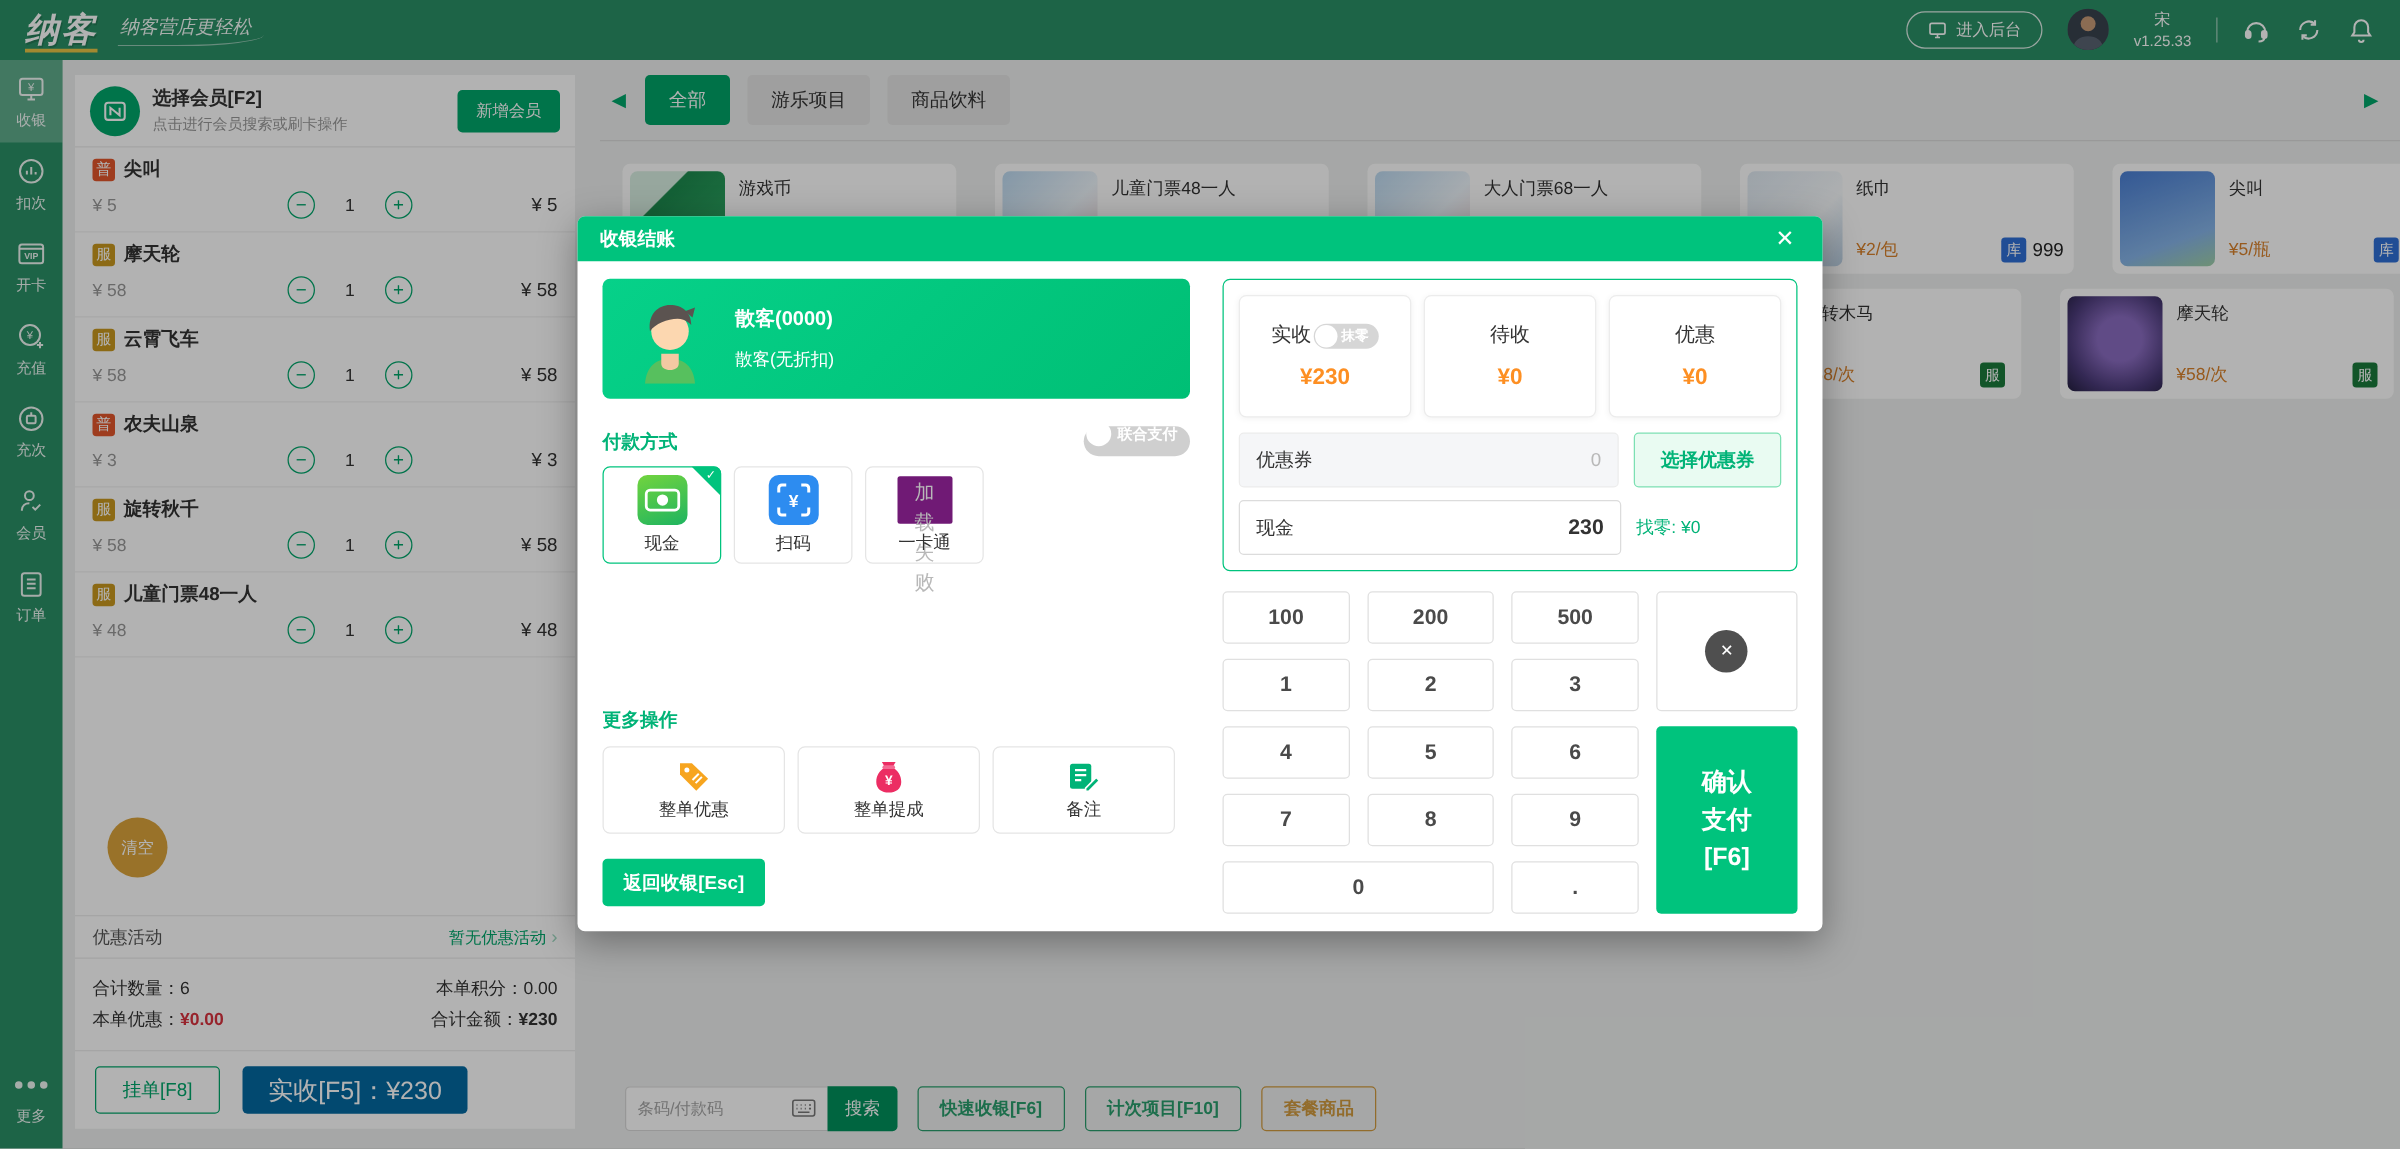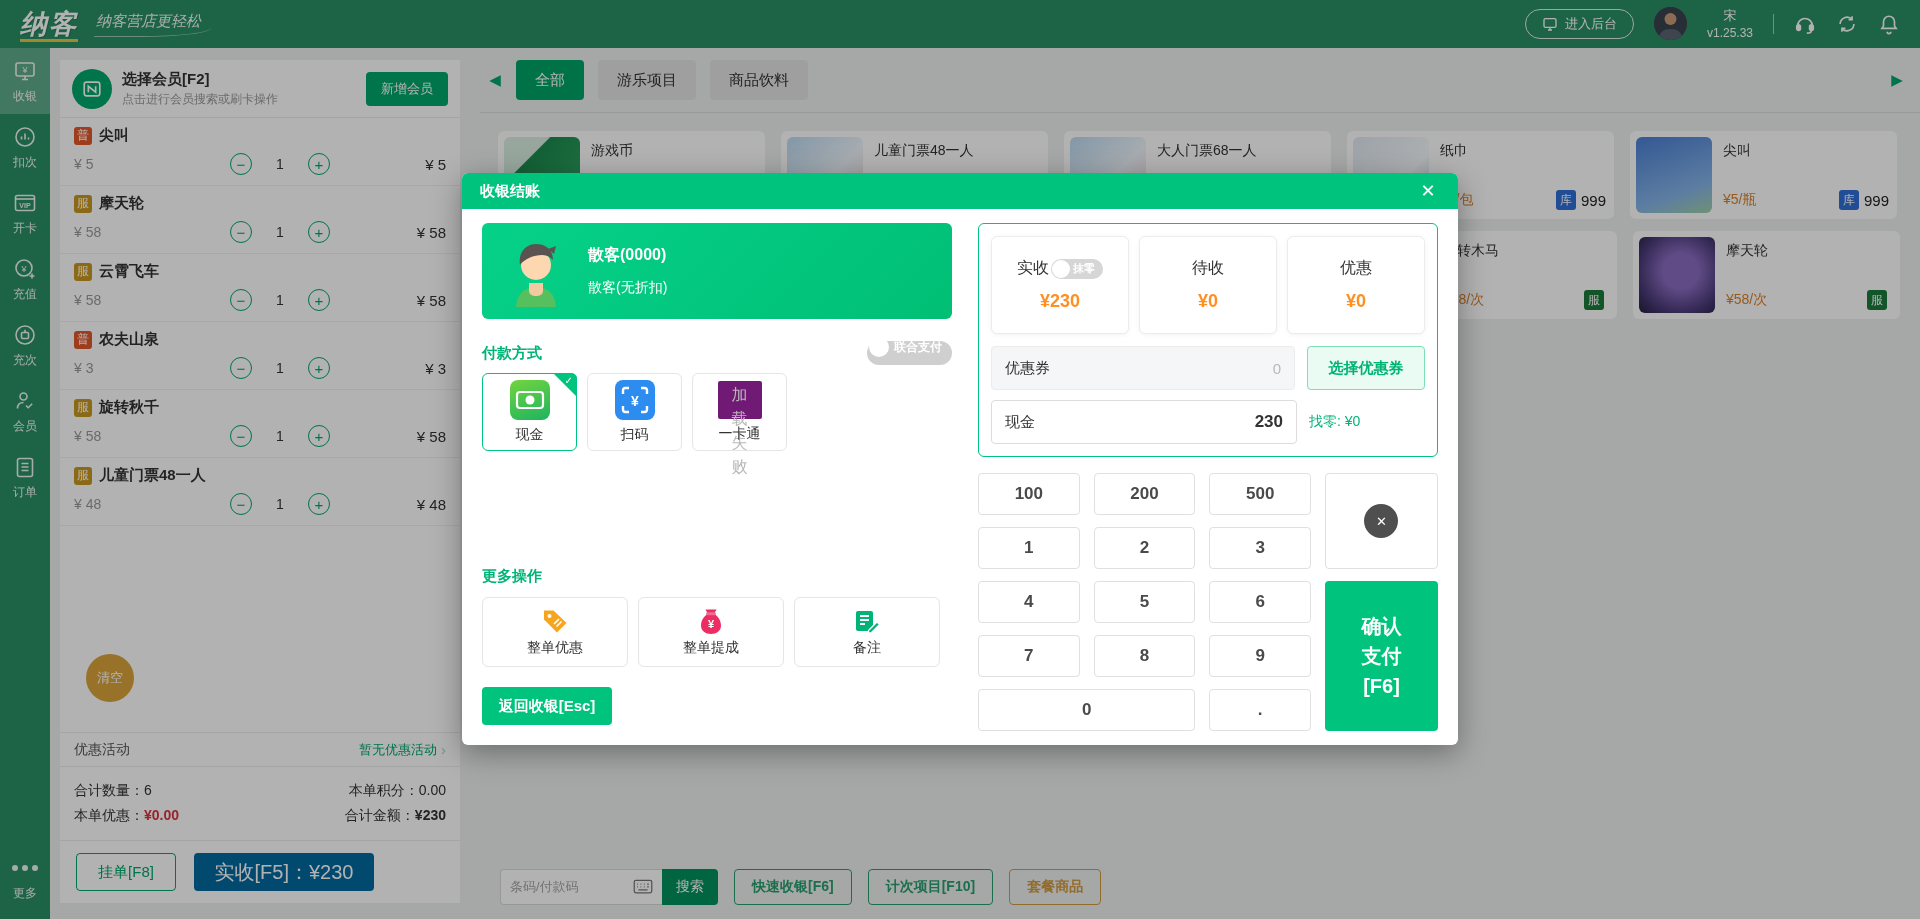--- a/index.html
+++ b/index.html
@@ -67,21 +67,21 @@
 
   
   .main{position:absolute;left:480px;top:48px;right:0;bottom:0;z-index:1}
   .tabs{display:flex;align-items:center;gap:14px;padding:12px 8px;border-bottom:1px solid #dcdcdc}
   .tab-arrow{color:#00a66b;font-size:15px;cursor:pointer;width:14px;text-align:center}
   .tab-arrow.left::before{content:"◀"}
   .tab-arrow.right::before{content:"▶"}
   .tab-arrow.right{margin-left:auto;margin-right:8px}
   .tab{height:40px;padding:0 19px;background:#e4e4e4;border-radius:4px;display:flex;align-items:center;font-size:15px;color:#333;cursor:pointer}
   .tab[data-active="true"]{background:#00a468;color:#fff}
-  .prow{display:grid;grid-template-columns:repeat(5,267px);gap:12px 16px;padding:0 18px}
+  .prow{display:grid;grid-template-columns:repeat(5,267px);gap:12px 31px;padding:0 18px}
   .prow1{margin-top:18px}
   .prow2{margin-top:12px;padding-left:870px;grid-template-columns:repeat(2,267px)}
   .product-card{background:#fff;border-radius:6px;height:88px;padding:6px;display:flex;gap:9px;cursor:pointer}
   .p-img{width:76px;height:76px;border-radius:6px;flex:0 0 76px}
   .p-img[data-img="coins"]{background:linear-gradient(135deg,#d9efe2 30%,#1d8a4e 31%,#34b06a)}
   .p-img[data-img="ticket"]{background:linear-gradient(135deg,#bcd9f0,#eef6fc 55%,#f3d4d4)}
   .p-img[data-img="tissue"]{background:linear-gradient(135deg,#dfe9f2,#f8fbfd 60%,#bcd2e6)}
   .p-img[data-img="bottle"]{background:linear-gradient(160deg,#4a7fd4,#86b4e8 70%,#9fd0a8)}
   .p-img[data-img="carousel"]{background:linear-gradient(135deg,#8a8ab0,#b8b8d4)}
   .p-img[data-img="ferris"]{background:radial-gradient(circle at 55% 45%,#8a6cc0 0 30%,#4a3a78 70%,#241f40)}

